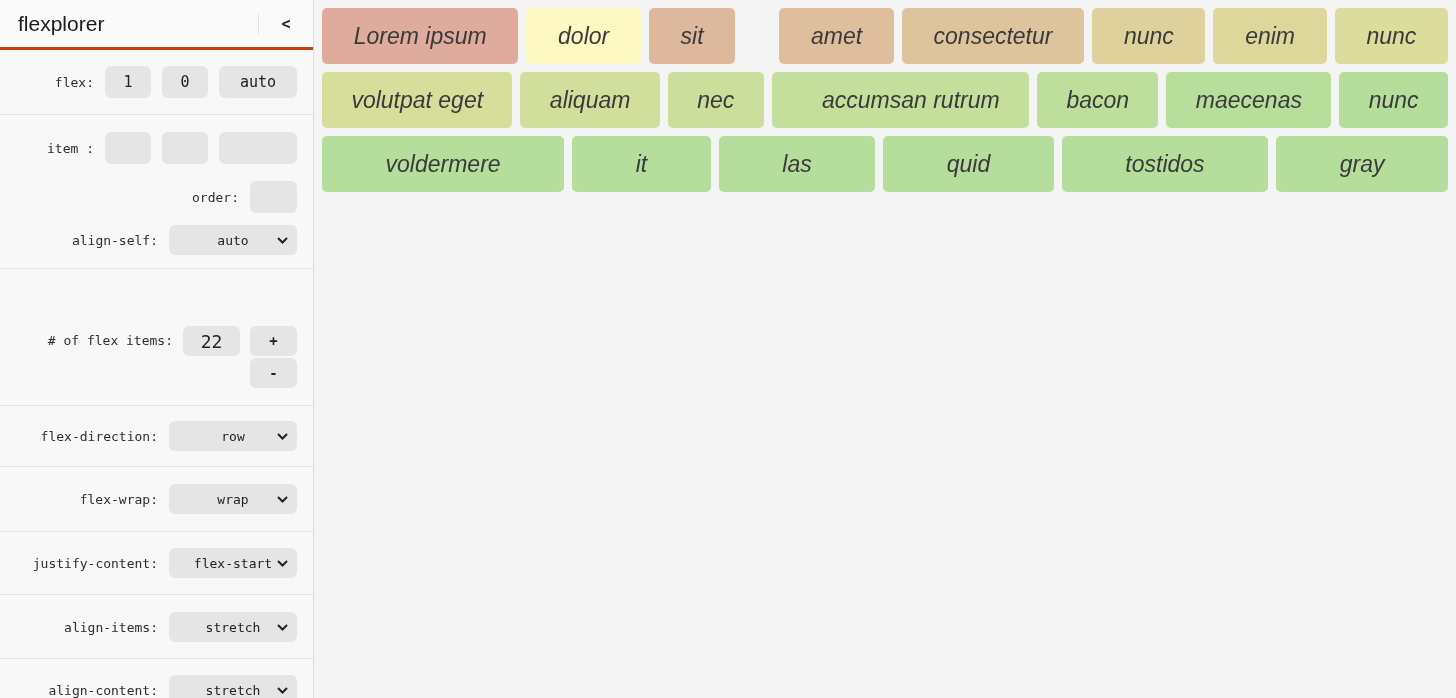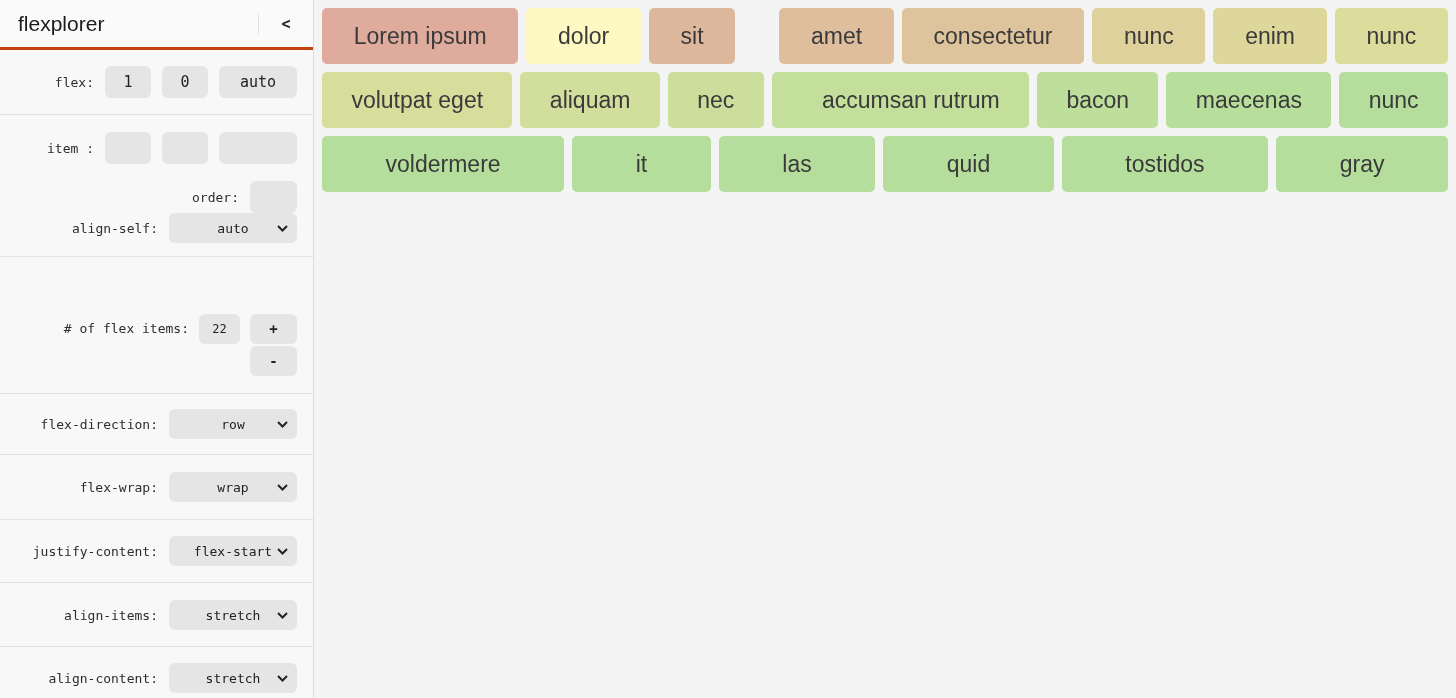--- a/index.html
+++ b/index.html
@@ -45,51 +45,52 @@
     font-size:13px; color:#2d2d2d; white-space:pre;
   }
   .tbox {
     background:#e5e5e5; border:none; border-radius:6px;
     height:32px; font-family:"DejaVu Sans Mono", monospace;
     font-size:15px; color:#222; text-align:center; padding:0; outline:none;
   }
   .w46 { width:46px; }
   .w78 { width:78px; }
   .w47 { width:47px; height:32px; }
-  .w45 { width:41px; height:30px; font-size:12px; }
+  .w45 { width:57px; height:30px; font-size:18px; }
   .selbox {
     width:128px; height:30px; background:#e5e5e5; border-radius:6px;
     display:flex; align-items:center; justify-content:center;
     position:relative; cursor:pointer;
     font-family:"DejaVu Sans Mono", monospace; font-size:13px; color:#222;
   }
   .selbox .chev { position:absolute; right:9px; top:12px; }
   .btn {
     width:47px; height:30px; background:#e5e5e5; border:none; border-radius:6px;
     font-family:"DejaVu Sans Mono", monospace; font-size:14px; font-weight:700;
     color:#222; cursor:pointer;
   }
   .btn-col { display:flex; flex-direction:column; gap:2px; }
 
   
   .sec-flex      { padding:16px 0; }
   .sec-item      { padding:17px 0 13px 0; }
   .sec-item .ctl-row + .ctl-row { margin-top:17px; }
-  .sec-item .ctl-row:nth-child(3) { margin-top:0; }
+  .sec-item .ctl-row:nth-child(3) { margin-top:12px; }
   .sec-count     { padding:20px 0 17px 0; }
   .sec-count .ctl-row { align-items:flex-start;margin-top:37px; }
   .sec-count .lbl { line-height:30px; }
   .sec-select    { padding:16px 0; }
 
   
   .main {
     flex:1; height:100%;
     background:#f4f4f4;
     display:flex; flex-wrap:wrap; align-content:flex-start;
     padding:4px;
+    font-style:italic;
   }
   .flex-item {
     flex:1 0 auto;
     height:56px; margin:4px; padding:0 24px;
     border-radius:5px;
     display:flex; align-items:center; justify-content:center;
     font-size:23px; color:#3a3a3a;
     cursor:pointer;
   }
 </style>

